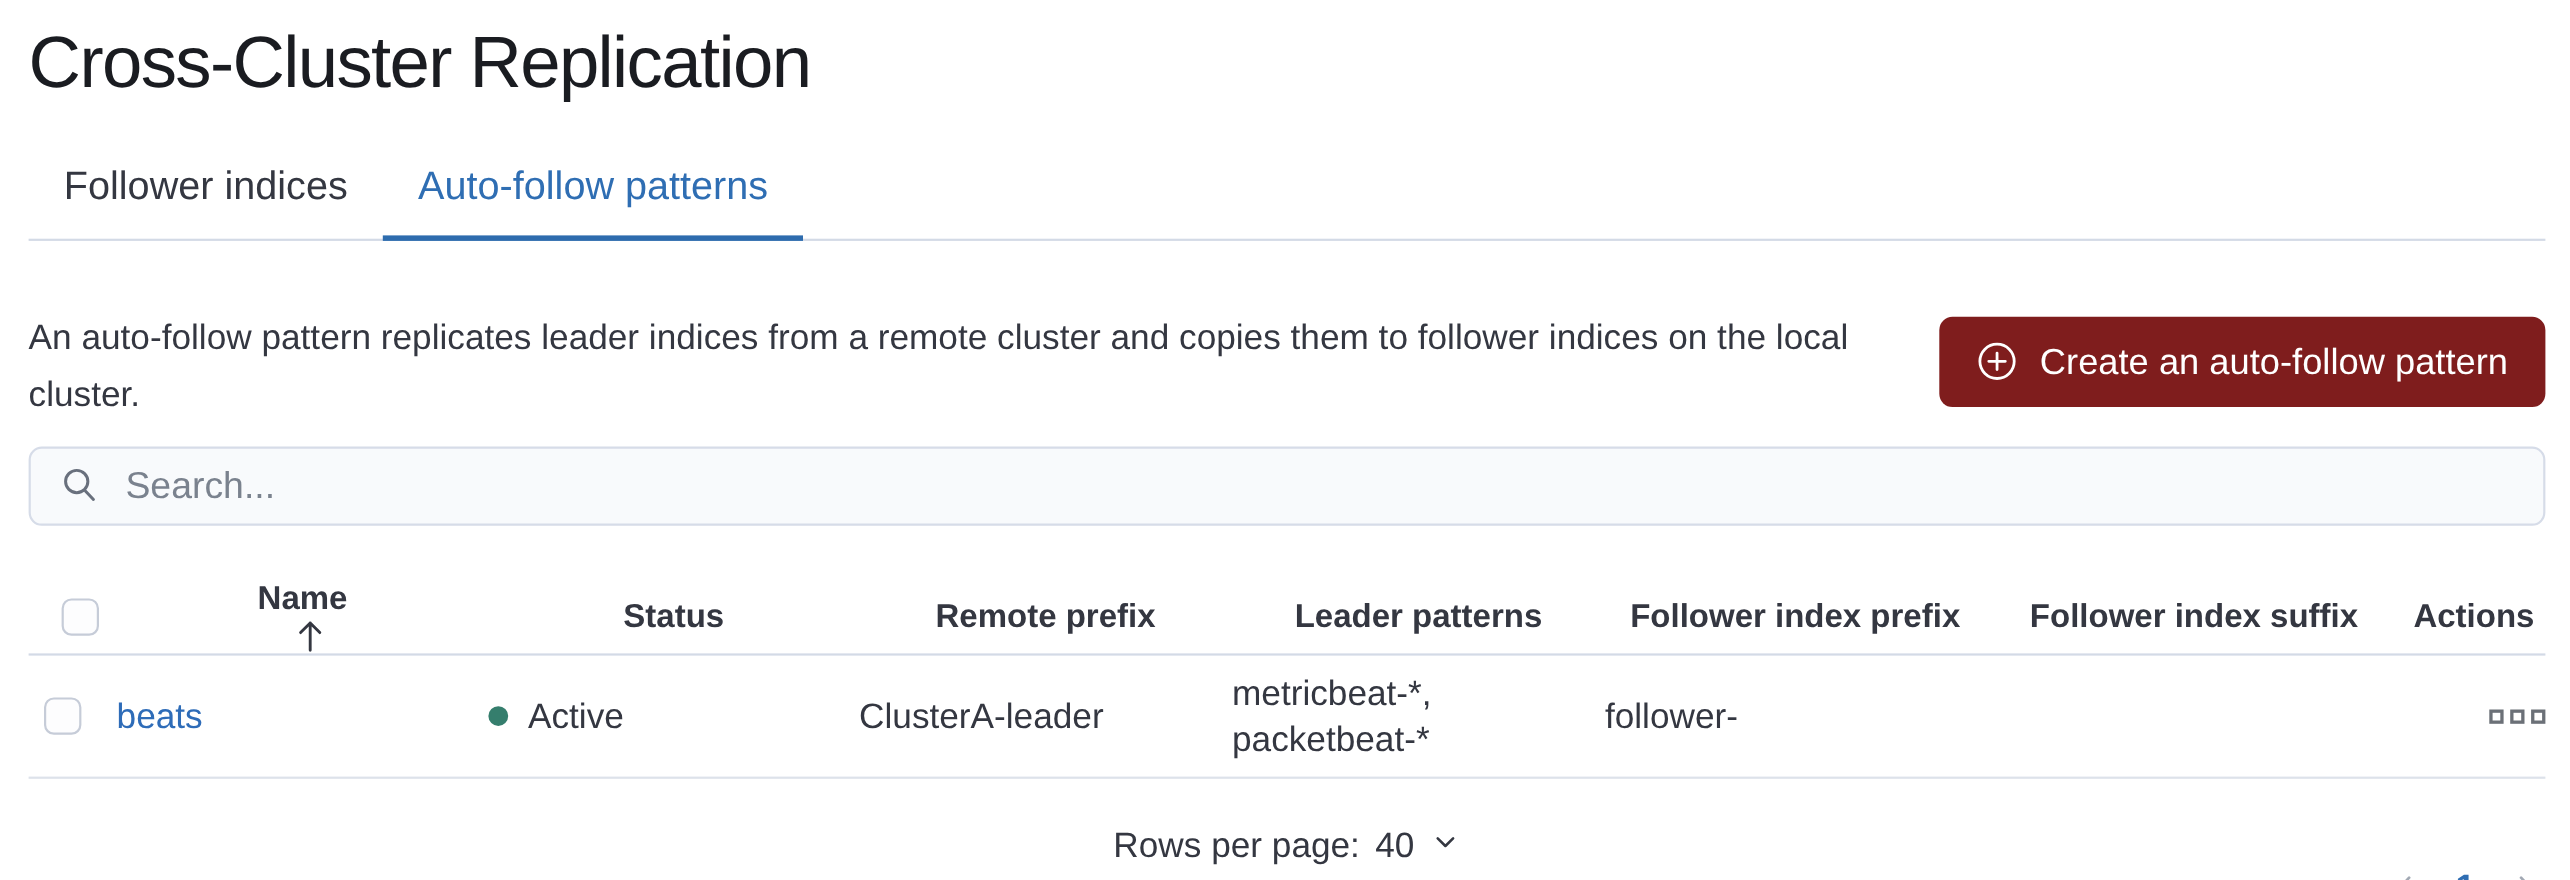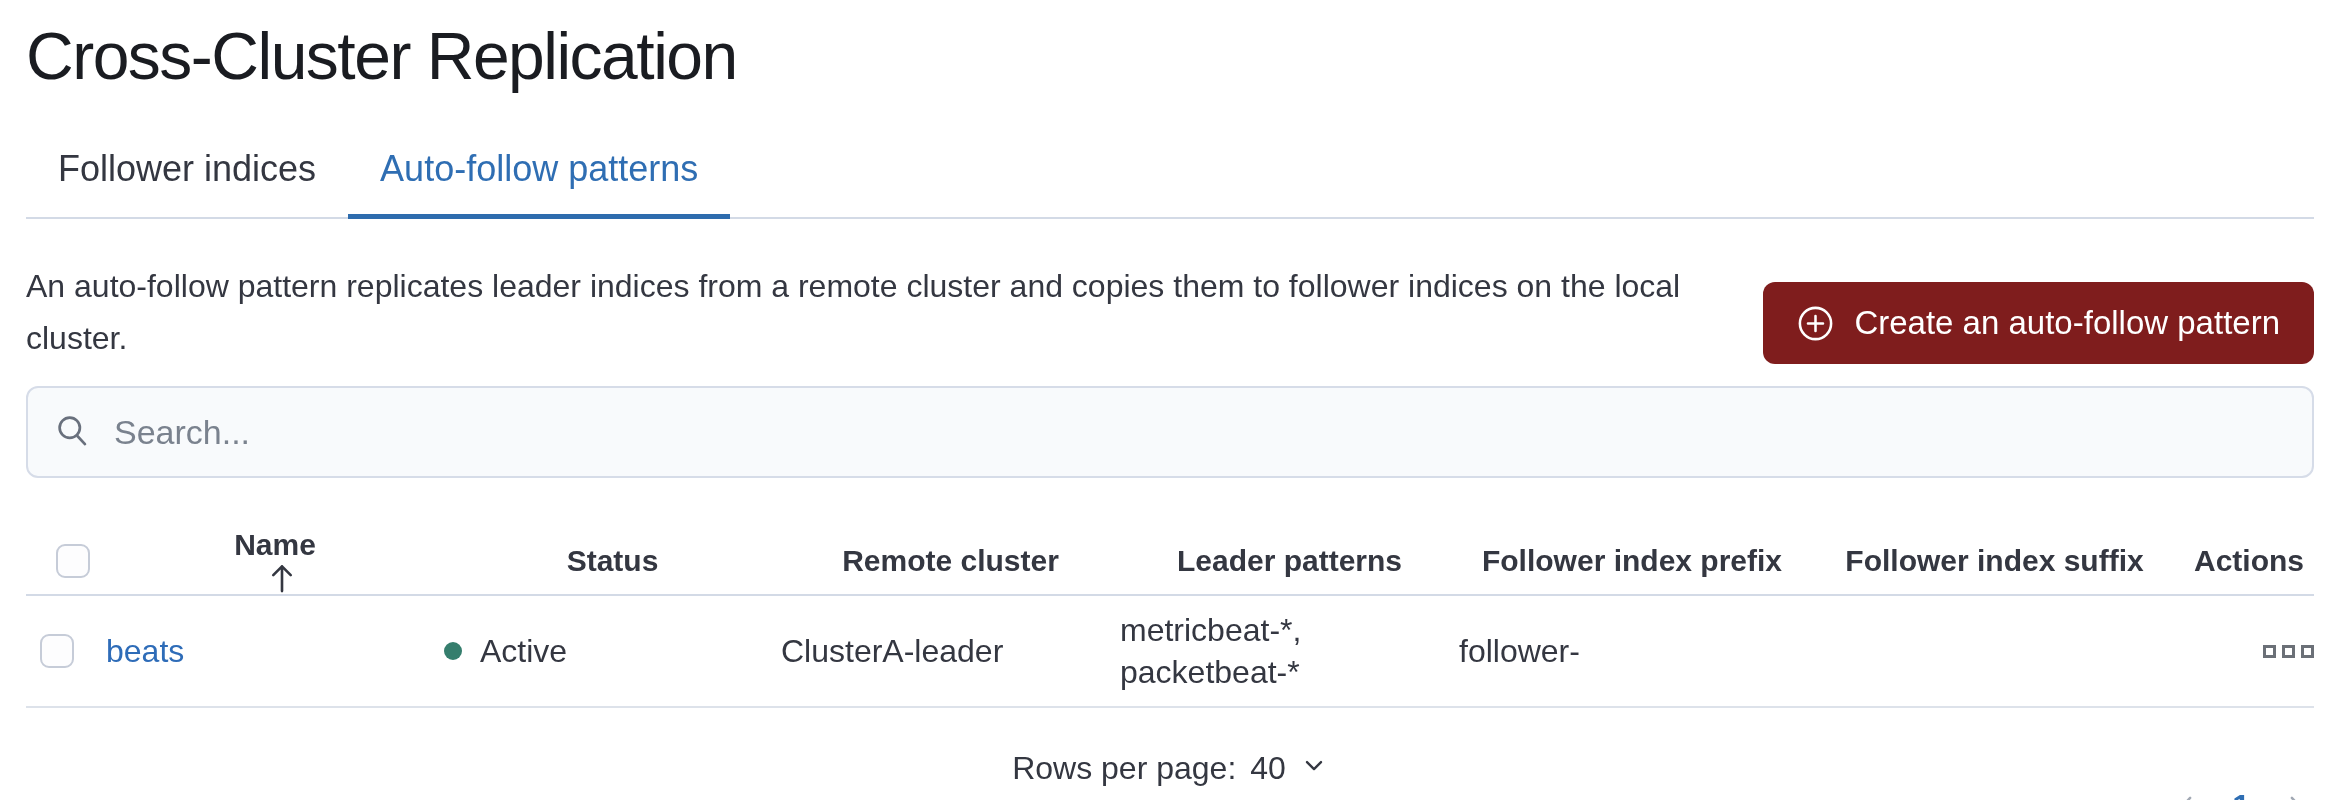--- a/index.html
+++ b/index.html
@@ -30,23 +30,23 @@
     font-size: 36px;
     font-weight: 500;
     color: #343741;
     cursor: pointer;
     white-space: nowrap;
   }
   .tab.active { color: #2f6eb3; border-bottom-color: #2e6cae; }
 
   
   .intro-row {
-    margin-top: 41px;
-    display: flex;
-    align-items: flex-end;
+    margin-top: 61px;
+    display: flex;
+    align-items: center;
   }
   .description {
     font-size: 32px;
     line-height: 52px;
     color: #343741;
     max-width: 1700px;
   }
   .create-btn {
     margin-left: auto;
     flex-shrink: 0;
@@ -63,21 +63,21 @@
     font-family: "Liberation Sans", sans-serif;
     font-size: 33px;
     cursor: pointer;
     white-space: nowrap;
   }
   .create-btn svg { display: block; }
 
   
   .search-box {
     margin-top: 22px;
-    height: 92px;
+    height: 72px;
     width: 100%;
     display: flex;
     align-items: center;
     gap: 24px;
     padding: 0 26px;
     background: #f8fafc;
     border: 2px solid #d6dce8;
     border-radius: 12px;
   }
   .search-box input {
@@ -209,21 +209,21 @@
       </div>
       <div class="th">
         <span>Name</span>
         <span class="sort-arrow">
           <svg width="30" height="32" viewBox="0 0 20 22" fill="none">
             <path d="M10 20 V3 M4 9 L10 3 L16 9" stroke="#343741" stroke-width="1.8" stroke-linecap="round" stroke-linejoin="round"></path>
           </svg>
         </span>
       </div>
       <div class="th">Status</div>
-      <div class="th">Remote cluster</div>
+      <div class="th">Remote prefix</div>
       <div class="th">Leader patterns</div>
       <div class="th">Follower index prefix</div>
       <div class="th">Follower index suffix</div>
       <div class="th th-actions">Actions</div>
     </div>
 
     <div class="tr row">
       <div class="cell cell-checkbox">
         <span class="checkbox"></span>
       </div>

